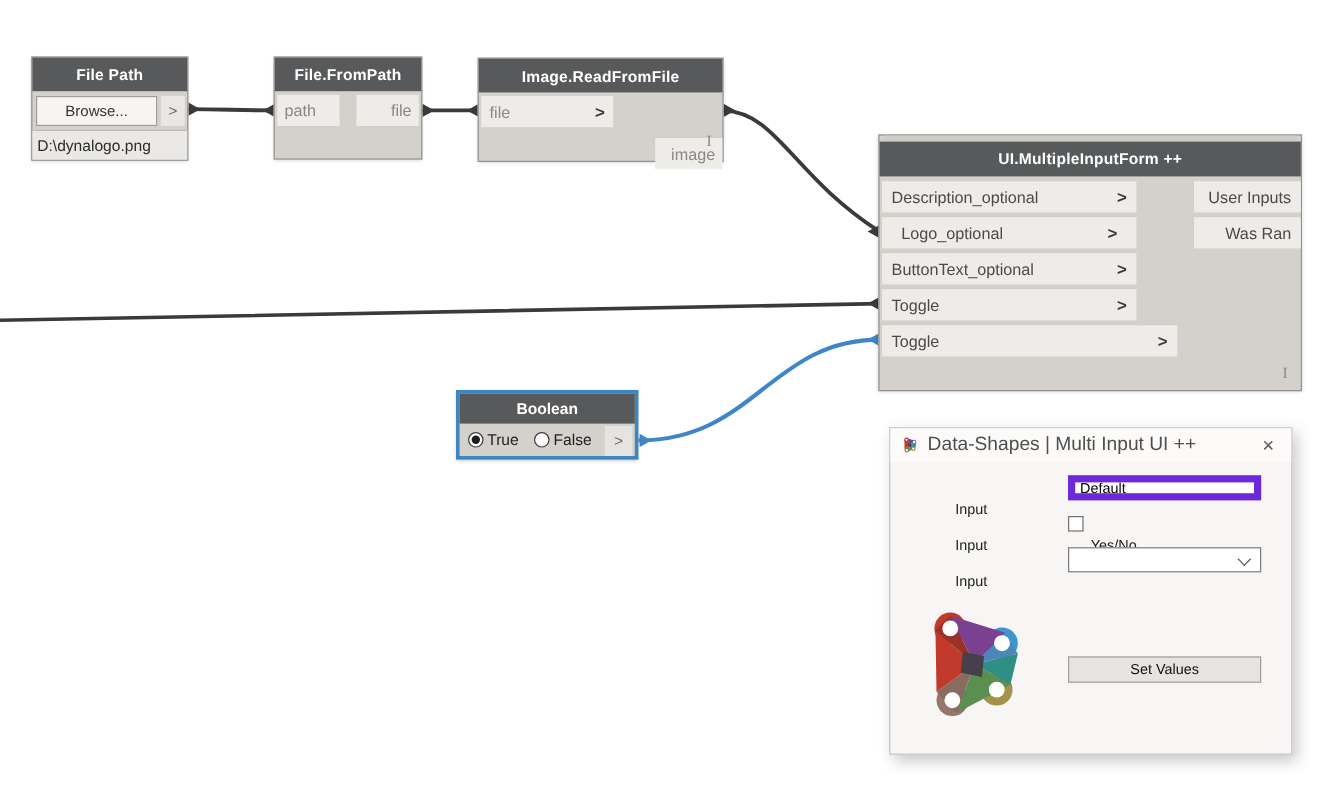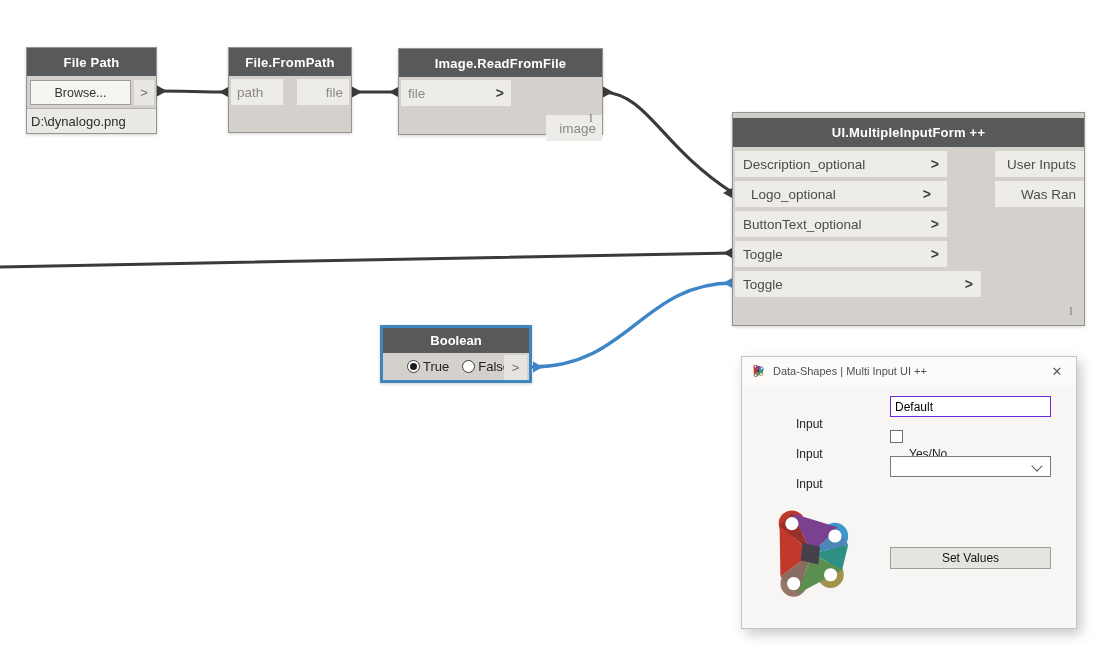--- a/index.html
+++ b/index.html
@@ -48,48 +48,48 @@
   }
 
   
   .bool-node{
     position:absolute;z-index:2;left:380px;top:325px;width:152px;height:58px;
     border:3px solid #3e86c0;background:#d4d1cc;box-sizing:border-box;
     box-shadow:0 1px 3px rgba(0,0,0,.2);
   }
   .bool-hdr{height:25px;background:#58595a;color:#fff;font-weight:bold;font-size:13px;
     display:flex;align-items:center;justify-content:center;}
-  .bool-row{position:relative;height:27px;display:flex;align-items:center;padding-left:24px;gap:13px;}
+  .bool-row{position:relative;height:27px;display:flex;align-items:center;padding-left:7px;gap:13px;}
   .radio-wrap{display:flex;align-items:center;gap:3px;font-size:13px;color:#222;}
   .rb{width:13px;height:13px;border:1.5px solid #3c3c3c;border-radius:50%;background:#fff;
     display:inline-flex;align-items:center;justify-content:center;box-sizing:border-box;}
   .rb .dot{width:7px;height:7px;border-radius:50%;background:#1d1d1d;}
   .bool-out{
     position:absolute;right:2px;top:27px;width:23px;height:25px;background:#e6e4e0;
     color:#6f6d6a;font-size:13px;display:flex;align-items:center;justify-content:center;
   }
 
   
   .dialog{
     position:absolute;z-index:3;left:741px;top:356px;width:336px;height:273px;
     background:#f7f6f4;border:1px solid #c6c4c2;box-sizing:border-box;
     box-shadow:4px 5px 12px rgba(0,0,0,.22);
   }
   .dlg-titlebar{
     height:28px;display:flex;align-items:center;padding:0 8px 0 10px;background:#fcfbfa;
   }
-  .dlg-title{margin-left:8px;font-size:11px;color:#4f4f4f;}
+  .dlg-title{margin-left:8px;font-size:16px;color:#4f4f4f;}
   .dlg-close{
     margin-left:auto;width:22px;height:22px;display:flex;align-items:center;justify-content:center;
     color:#5f5f5f;font-size:13px;cursor:default;
   }
   .dlg-label{position:absolute;font-size:12px;color:#1c1c1c;margin-top:16px;}
   .dlg-text{
     position:absolute;left:148px;width:161px;height:21px;background:#fff;
-    border:1px solid #6d28d9;box-sizing:border-box;font-size:12px;color:#000;
+    border:6px solid #6d28d9;box-sizing:border-box;font-size:12px;color:#000;
     padding:0 4px;font-family:"Liberation Sans",sans-serif;
   }
   .dlg-check{
     position:absolute;left:148px;width:13px;height:13px;background:#fff;
     border:1px solid #707070;box-sizing:border-box;
   }
   .dlg-combo{
     position:absolute;left:148px;width:161px;height:21px;background:#fff;
     border:1px solid #7a7a7a;box-sizing:border-box;
   }

